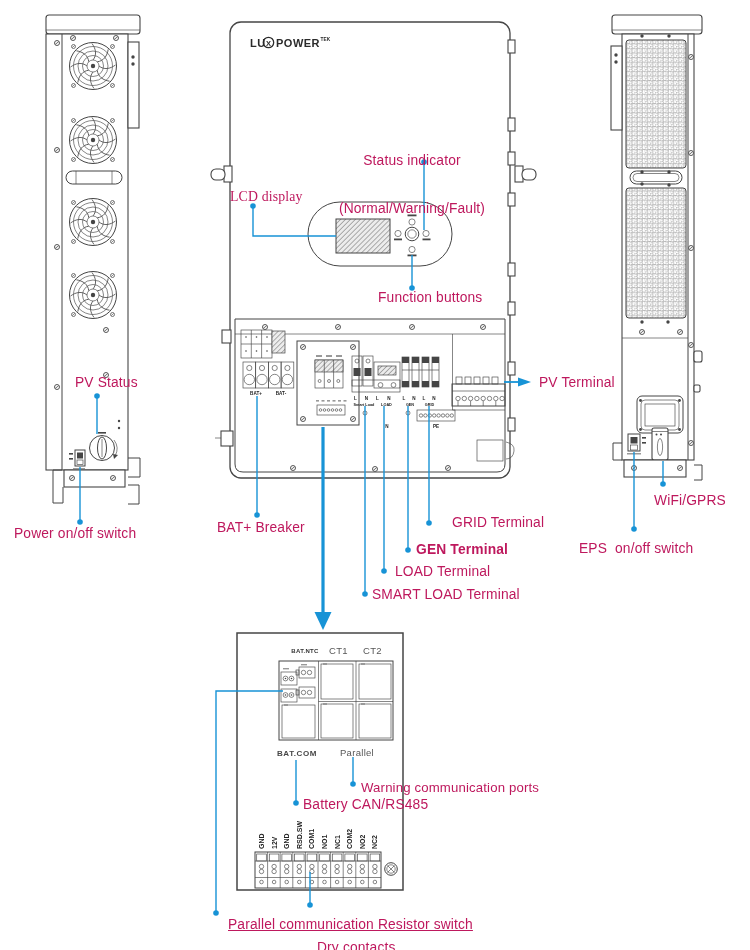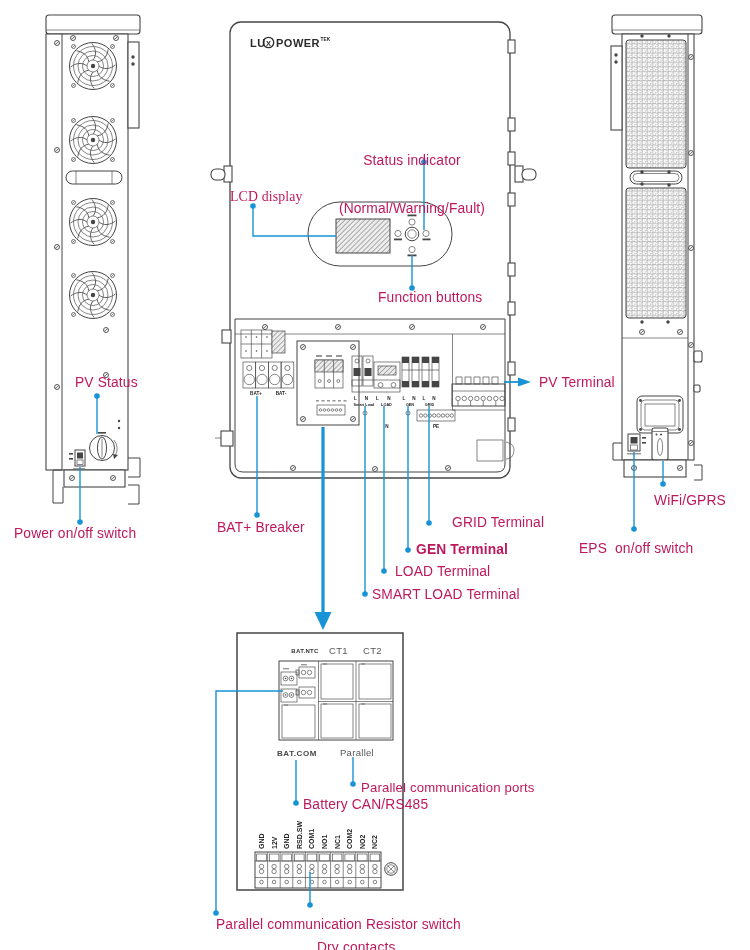--- a/index.html
+++ b/index.html
@@ -569,17 +569,17 @@
 <div class="callout" style="left:75px;top:375px;">PV Status</div>
 <div class="callout" style="left:539px;top:375px;">PV Terminal</div>
 <div class="callout" style="left:14px;top:526px;">Power on/off switch</div>
 <div class="callout" style="left:209px;top:520px;margin-left:8px;">BAT+ Breaker</div>
 <div class="callout" style="left:452px;top:515px;">GRID Terminal</div>
 <div class="callout" style="left:416px;top:542px;font-weight:bold;">GEN Terminal</div>
 <div class="callout" style="left:395px;top:564px;text-align:right;">LOAD Terminal</div>
 <div class="callout" style="left:372px;top:587px;">SMART LOAD Terminal</div>
 <div class="callout" style="left:654px;top:493px;">WiFi/GPRS</div>
 <div class="callout" style="left:579px;top:541px;">EPS  on/off switch</div>
-<div class="callout" style="left:361px;top:780px;font-size:13.2px;">Parallel communication ports</div>
+<div class="callout" style="left:361px;top:780px;font-size:13.2px;">Warning communication ports</div>
 <div class="callout" style="left:303px;top:797px;">Battery CAN/RS485</div>
 <div class="callout" style="left:317px;top:900px;margin-top:40px;">Dry contacts</div>
-<div class="callout" style="left:216px;top:917px;">Parallel communication Resistor switch</div>
+<div class="callout" style="left:228px;top:917px;text-decoration:underline;">Parallel communication Resistor switch</div>
 </div>
 
 </body></html>

